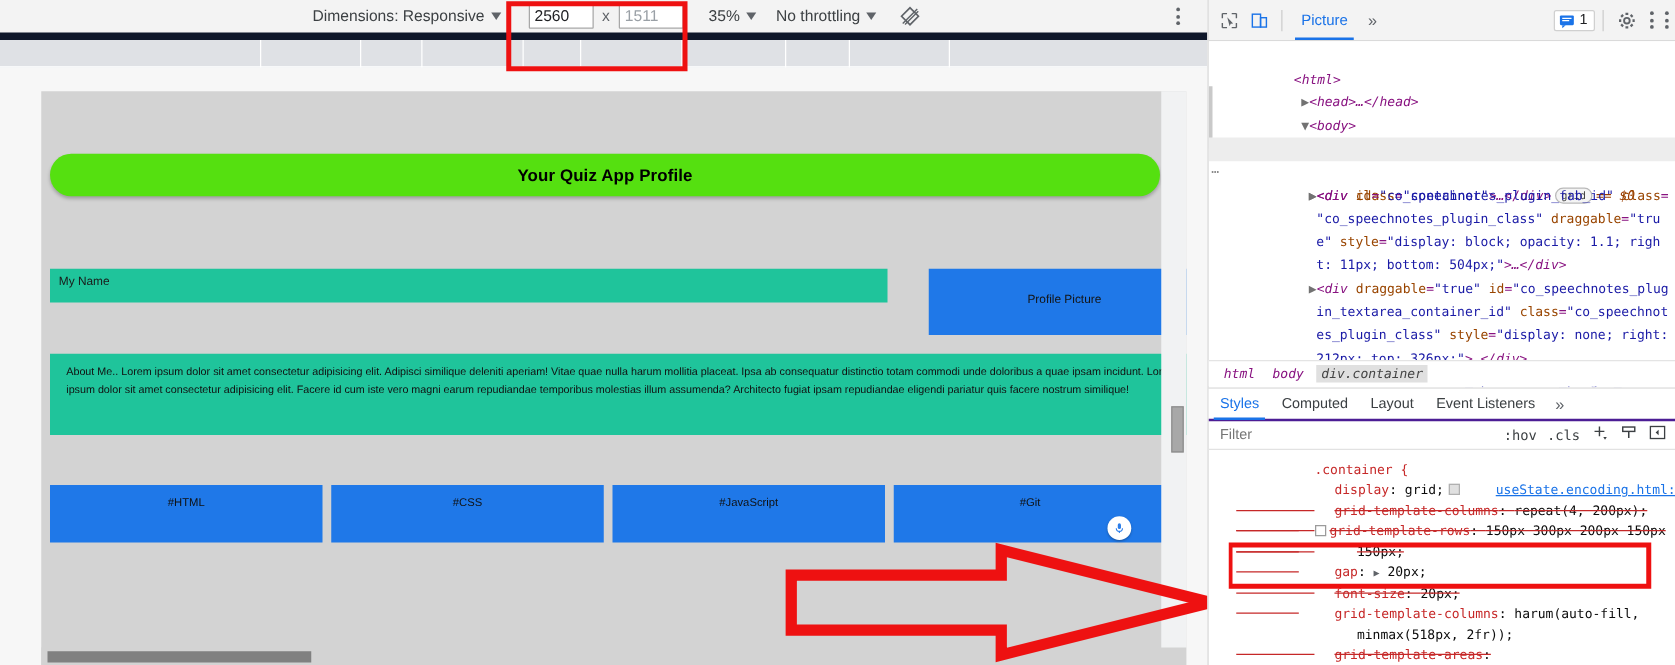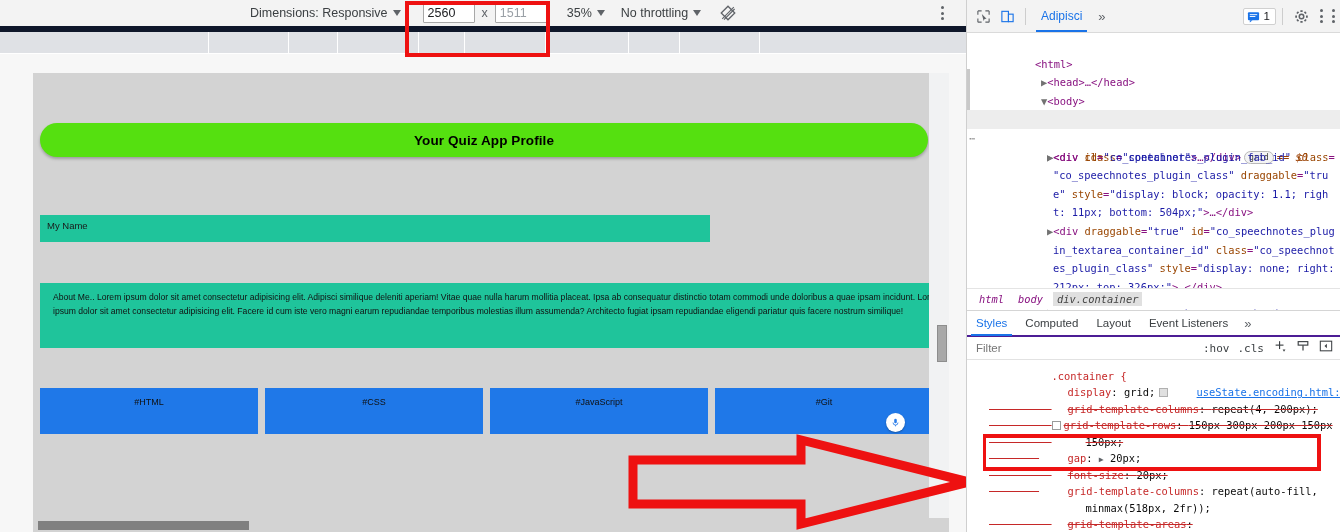--- a/index.html
+++ b/index.html
@@ -168,21 +168,21 @@
   
   #dom-tree {
     position: absolute; left: 0; top: 33px; width: 374px; height: 277px;
     overflow: hidden; background: #fff;
     font-family: "DejaVu Sans Mono", monospace; font-size: 10.4px; line-height: 18.6px;
     padding-top: 3px;
   }
   .dom-line { white-space: pre; padding-left: 6px; height: 18.6px; position: relative; }
   .dom-line.sel { background: #ededed; }
   .dom-line.wrapline { padding-left: 6px; }
-  .tw { color: #881280; }   
+  .tw { color: #881280; font-style: italic; }   
   .at { color: #994500; }   
   .av { color: #1a1aa6; }   
   .tx { color: #222222; }
   .tri { color: #727272; }
   .grid-badge {
     display: inline-block; border: 1px solid #b9b9b9; border-radius: 7px;
     background: #f4f4f4; color: #3c3c3c; font-size: 8.2px;
     padding: 0 4px; line-height: 11px; vertical-align: 1px; margin: 0 3px;
     font-family: "DejaVu Sans Mono", monospace;
   }
@@ -316,20 +316,23 @@
       <div id="page-inner">
 
         <div class="hdr-banner">
           <span>Your Quiz App Profile</span>
         </div>
 
         <div class="name-box">
           <span>My Name</span>
         </div>
 
+        <div class="picture-box">
+          <span>Profile Picture</span>
+        </div>
 
         <div class="about-box">
           <span>About Me.. Lorem ipsum dolor sit amet consectetur adipisicing elit. Adipisci similique deleniti aperiam! Vitae quae nulla harum mollitia placeat. Ipsa ab consequatur distinctio totam commodi unde doloribus a quae ipsam incidunt. Lorem, ipsum dolor sit amet consectetur adipisicing elit. Facere id cum iste vero magni earum repudiandae temporibus molestias illum assumenda? Architecto fugiat ipsam repudiandae eligendi pariatur quis facere nostrum similique!</span>
         </div>
 
         <div class="tag-row">
           <div class="tag-box" style="left:0px;width:218px;">
             <span>#HTML</span>
           </div>
           <div class="tag-box" style="left:225px;width:218px;">
@@ -373,21 +376,21 @@
         </svg>
       </div>
       <div class="tb-icon">
         <svg viewBox="0 0 16 16" width="15" height="15">
           <rect x="2" y="2.5" width="7" height="11" fill="none" stroke="#1a73e8" stroke-width="1.2"></rect>
           <rect x="9" y="5.5" width="5" height="8" fill="none" stroke="#1a73e8" stroke-width="1.2"></rect>
         </svg>
       </div>
       <div class="tb-sep"></div>
       <div class="panel-tab active">
-        <span>Adipisci</span>
+        <span>Picture</span>
       </div>
       <div class="chev-more">»</div>
       <div style="flex:1 1 auto;"></div>
       <div class="msg-badge">
         <svg viewBox="0 0 14 14" width="13" height="13">
           <rect x="1" y="2.5" width="12" height="8.5" rx="1" fill="#1a73e8"></rect>
           <polygon points="3,11 3,13.5 6,11" fill="#1a73e8"></polygon>
           <line x1="3" y1="5" x2="11" y2="5" stroke="#fff" stroke-width="1"></line>
           <line x1="3" y1="7" x2="9" y2="7" stroke="#fff" stroke-width="1"></line>
         </svg>
@@ -544,21 +547,21 @@
 
         <div class="css-line">
           <span style="padding-left:16px;"><span class="prop">gap</span><span class="val">: </span><span class="arrow-tri">▶</span><span class="val"> </span><span class="val">20px;</span></span>
         </div>
 
         <div class="css-line strike">
           <span style="padding-left:16px;"><span class="prop">font-size</span><span class="val">: </span><span class="val">20px;</span></span>
         </div>
 
         <div class="css-line">
-          <span style="padding-left:16px;"><span class="prop">grid-template-columns</span><span class="val">: repeat(auto-fill,</span></span>
+          <span style="padding-left:16px;"><span class="prop">grid-template-columns</span><span class="val">: harum(auto-fill,</span></span>
         </div>
         <div class="css-line">
           <span style="padding-left:34px;" class="val">minmax(518px, 2fr));</span>
         </div>
 
         <div class="css-line strike">
           <span style="padding-left:16px;"><span class="prop">grid-template-areas</span><span class="val">:</span></span>
         </div>
         <div class="css-line">
           

